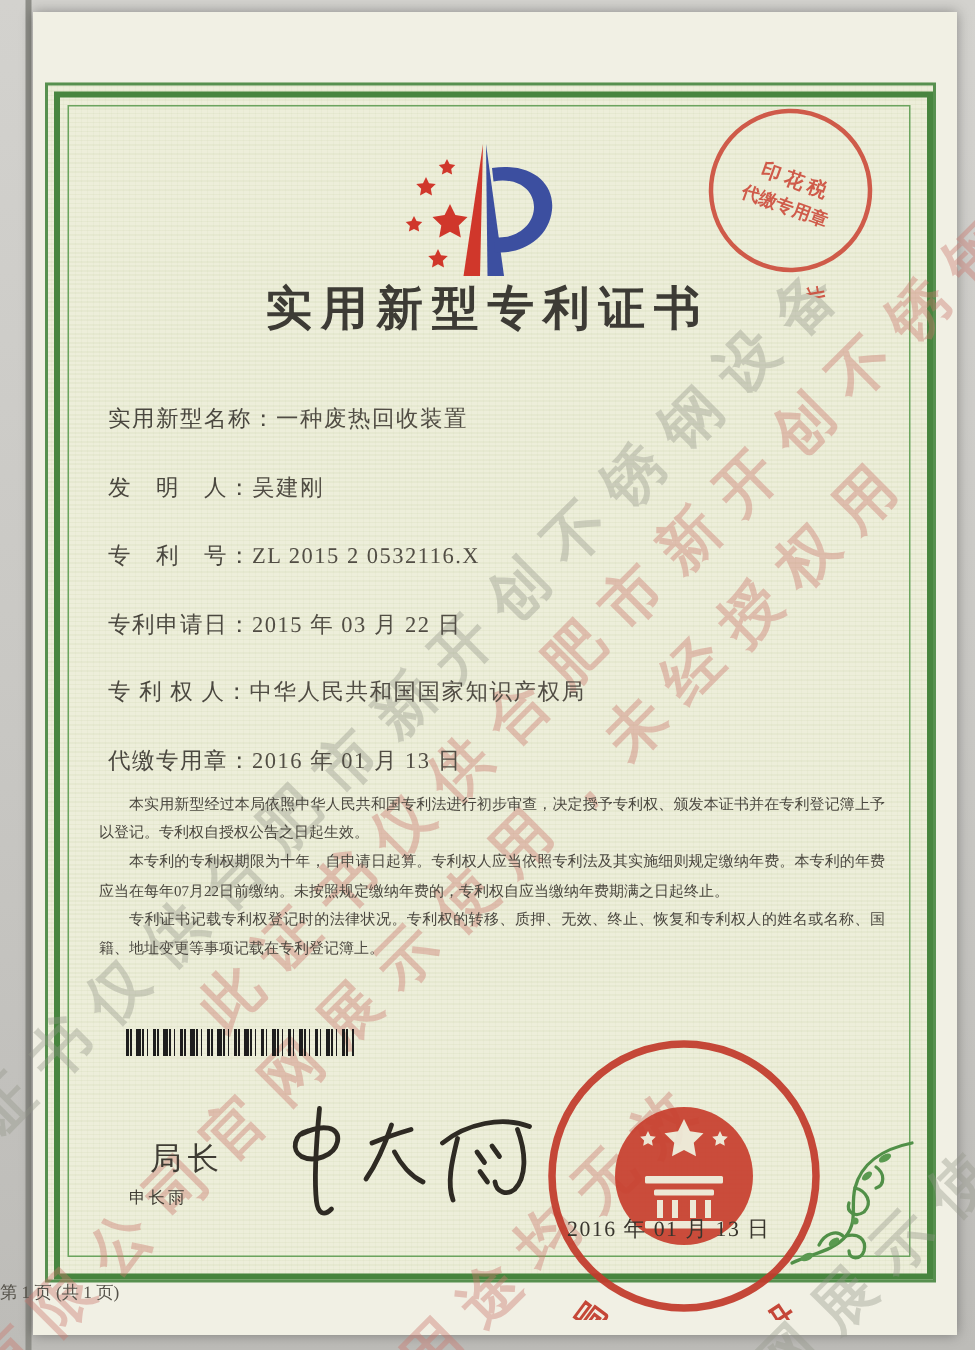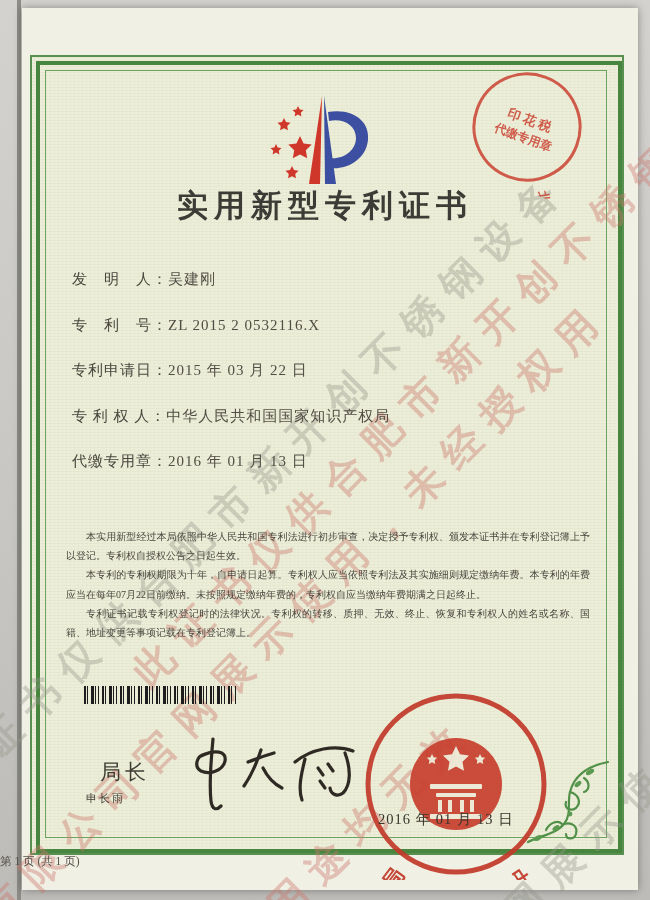--- a/index.html
+++ b/index.html
@@ -102,20 +102,23 @@
       <path d="M22,30 l2,4.1 4.5,0.6 -3.3,3.2 0.8,4.4 -4-2.1 -4,2.1 0.8-4.4 -3.3-3.2 4.5-0.6 Z"></path>
       <path d="M36,18 l1.7,3.4 3.8,0.6 -2.7,2.7 0.6,3.7 -3.4-1.8 -3.4,1.8 0.7-3.7 -2.8-2.7 3.8-0.6 Z"></path>
       <path d="M14,56 l1.7,3.4 3.8,0.6 -2.7,2.7 0.6,3.7 -3.4-1.8 -3.4,1.8 0.7-3.7 -2.8-2.7 3.8-0.6 Z"></path>
       <path d="M30,78 l2,4.1 4.5,0.6 -3.3,3.2 0.8,4.4 -4-2.1 -4,2.1 0.8-4.4 -3.3-3.2 4.5-0.6 Z"></path>
     </g>
   </svg>
 
   <div class="title">实用新型专利证书</div>
 
   <div class="fields">
+    <div class="field-row">
+      <span class="lbl">实用新型名称：</span><span class="val">一种废热回收装置</span>
+    </div>
     <div class="field-row">
       <span class="lbl">发　明　人：</span><span class="val">吴建刚</span>
     </div>
     <div class="field-row">
       <span class="lbl">专　利　号：</span><span class="val">ZL 2015 2 0532116.X</span>
     </div>
     <div class="field-row">
       <span class="lbl">专利申请日：</span><span class="val">2015 年 03 月 22 日</span>
     </div>
     <div class="field-row">

